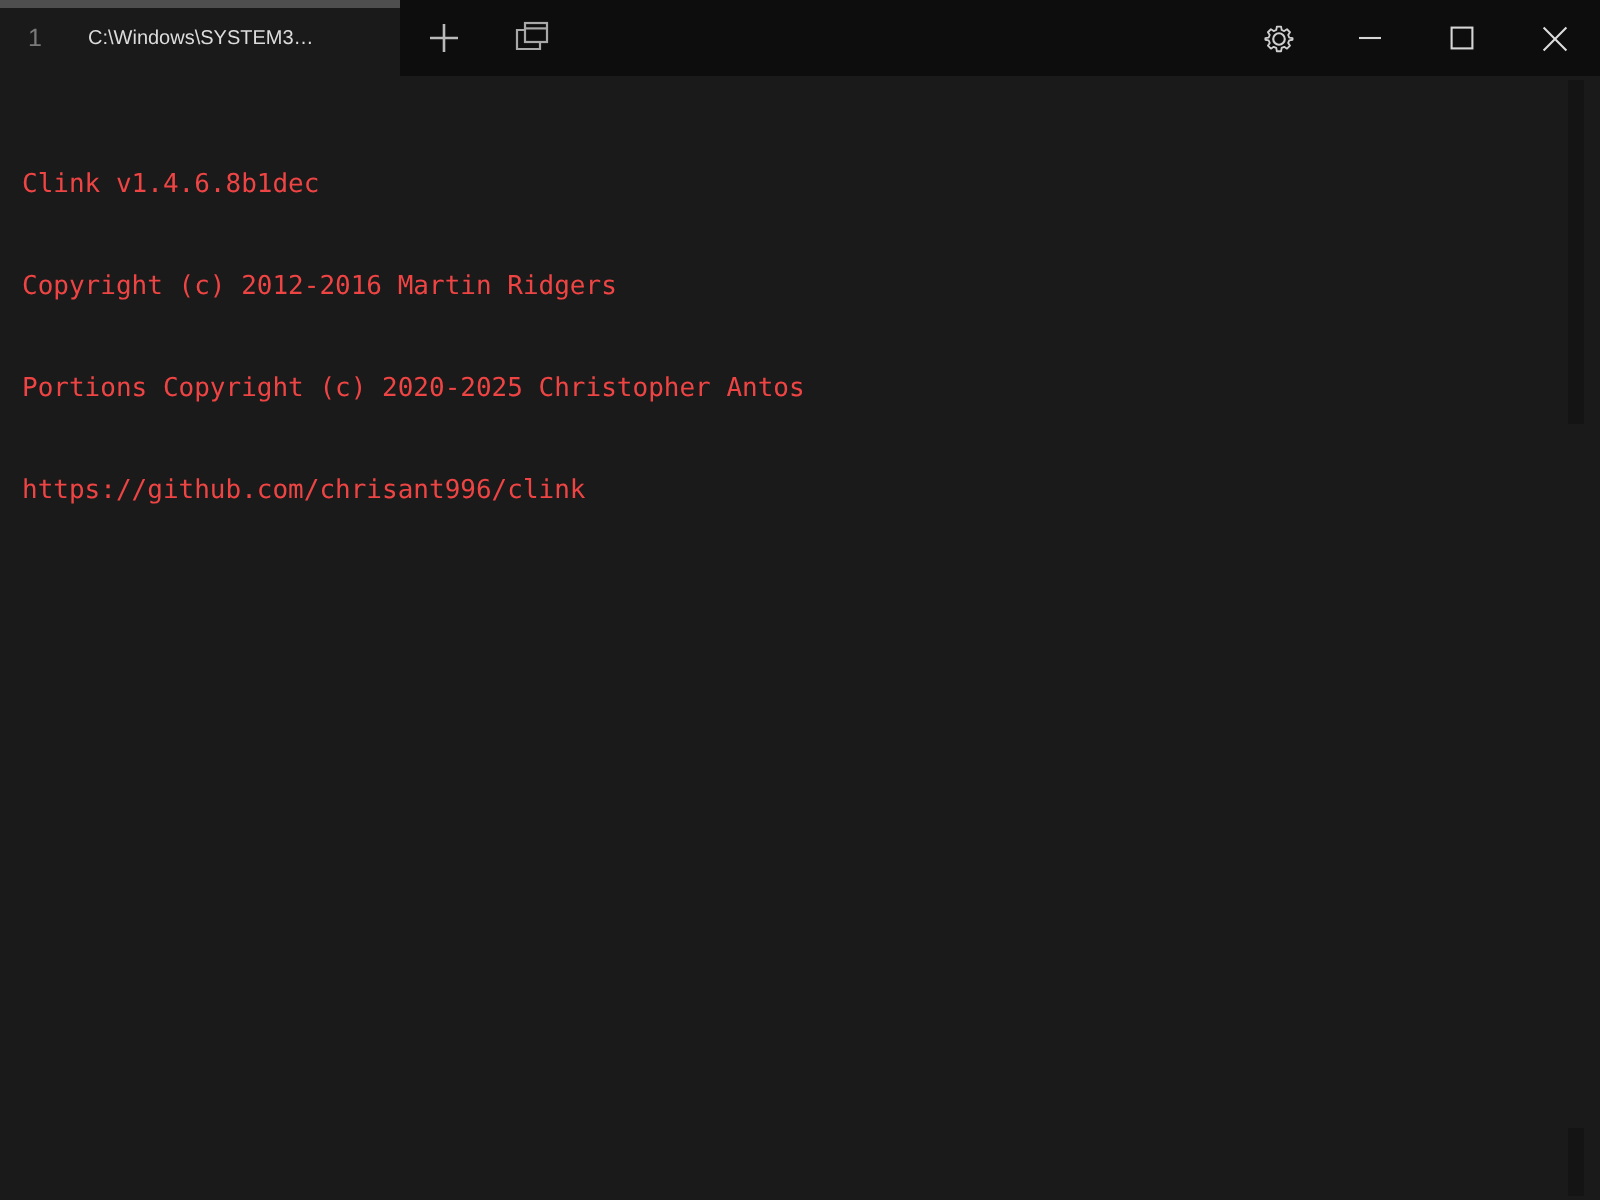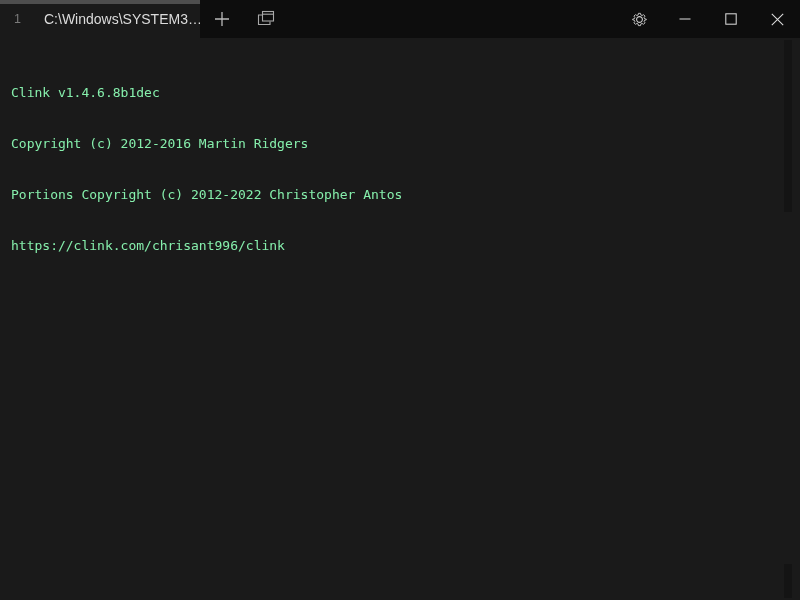--- a/index.html
+++ b/index.html
@@ -61,21 +61,21 @@
   .tab-index {
     color: #7a7a7a;
     font-size: 12.5px;
     font-family: "Liberation Sans", sans-serif;
     width: 22px;
     flex: 0 0 auto;
     text-align: left;
   }
   .tab-title {
     color: #dcdcdc;
-    font-size: 14px;
+    font-size: 10px;
     font-family: "Liberation Sans", sans-serif;
     white-space: nowrap;
     overflow: hidden;
     margin-left: 8px;
   }
 
   .tabbtn {
     width: 44px;
     height: 38px;
     display: flex;
@@ -105,21 +105,21 @@
     height: 562px;
     background: #1a1a1a;
     overflow: hidden;
   }
 
   .term-text {
     position: absolute;
     top: 12px;
     left: 11px;
     margin: 0;
-    color: #86efac;
+    color: #ef4444;
     font-family: "DejaVu Sans Mono", "Liberation Mono", monospace;
     font-size: 13px;
     line-height: 17px;
     white-space: pre;
     letter-spacing: 0px;
   }
 
   .term-line { display: block; height: 17px; }
   .term-line.blank { height: 17px; }
 
@@ -224,22 +224,22 @@
         </svg>
       </span>
     </div>
 
   </div>
 
   <div class="terminal">
     <div class="term-text">
       <span class="term-line">Clink v1.4.6.8b1dec</span>
       <span class="term-line">Copyright (c) 2012-2016 Martin Ridgers</span>
-      <span class="term-line">Portions Copyright (c) 2012-2022 Christopher Antos</span>
-      <span class="term-line">https://clink.com/chrisant996/clink</span>
+      <span class="term-line">Portions Copyright (c) 2020-2025 Christopher Antos</span>
+      <span class="term-line">https://github.com/chrisant996/clink</span>
       <span class="term-line blank"></span>
     </div>
   </div>
 
   <div class="scrollbar-track">
     <div class="scrollbar-thumb"></div>
     <div class="scrollbar-bottom"></div>
   </div>
 
 </div>

